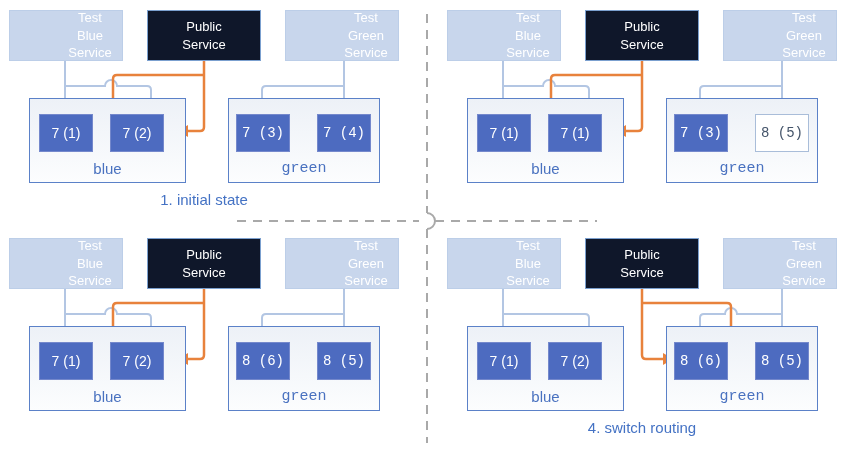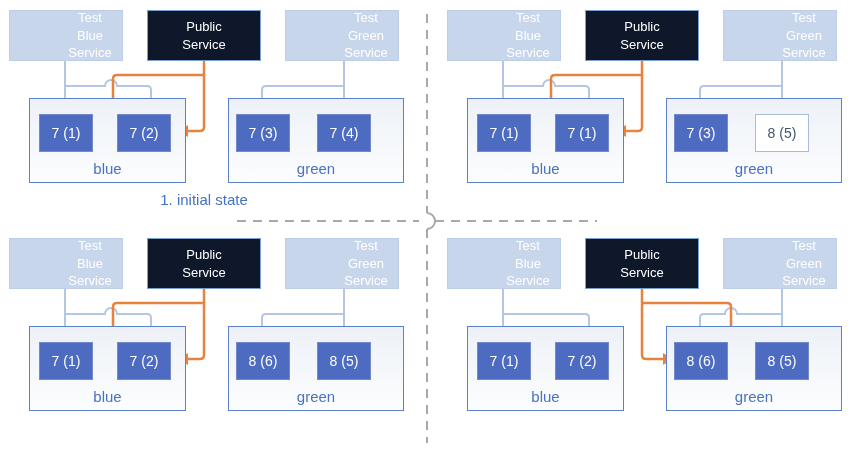--- a/index.html
+++ b/index.html
@@ -10,28 +10,28 @@
   .svc{position:absolute;top:10px;width:114px;height:51px;display:flex;align-items:center;
        justify-content:center;text-align:center;font-size:13px;line-height:1.35;color:#fff;
        white-space:pre-line;box-sizing:border-box;}
   .svc-test{background:#c8d6ec;border:1px solid #bccee8;padding-left:48px;}
   .svc-public{background:#0f172a;border:1px solid #7ba0cf;}
   .svc-blue{left:9px}.svc-pub{left:147px}.svc-green{left:285px}
 
   .env{position:absolute;top:98px;height:85px;border:1px solid #5b81c8;
        background:linear-gradient(to bottom,#edf1f7,#fcfdfe);box-sizing:border-box;padding-left:11px;}
   .env-blue{left:29px;width:157px;}
-  .env-green{left:228px;width:176px;}
+  .env-green{left:228px;width:152px;font-family:Liberation Mono, monospace;}
   .env-label{position:absolute;left:0;right:0;bottom:5px;text-align:center;font-size:15px;color:#4a72c0;}
 
   .pod{position:absolute;top:15px;width:54px;height:38px;display:flex;align-items:center;
        justify-content:center;font-size:14px;color:#fff;background:#4d6bc0;
        border:1px solid #7488cc;box-sizing:border-box;}
   .pod-new{background:#fff;border:1.5px solid #a9bdd9;color:#44546a;}
-  .pod-a{left:9px}.pod-b{left:87px}          
+  .pod-a{left:9px}.pod-b{left:80px}          
   .pod-c{left:7px}.pod-d{left:88px}          
 
   .caption{position:absolute;top:191px;left:0;width:408px;text-align:center;
            font-size:15px;color:#4472c4;}
 
   .wires{position:absolute;left:0;top:0;width:424px;height:228px;pointer-events:none;}
   .lb{stroke:#b3c6e3;stroke-width:2;fill:none;}
   .lbf{fill:#b3c6e3;}
   .or{stroke:#e8823c;stroke-width:2.5;fill:none;}
   .orf{fill:#e8823c;}
@@ -251,20 +251,21 @@
     <div class="env env-blue">
       <div class="pod pod-a pod-active">7 (1)</div>
       <div class="pod pod-b pod-active">7 (2)</div>
       <div class="env-label">blue</div>
     </div>
     <div class="env env-green">
       <div class="pod pod-c pod-active">8 (6)</div>
       <div class="pod pod-d pod-active">8 (5)</div>
       <div class="env-label">green</div>
     </div>
+    <div class="caption">4. switch routing</div>
   </div>
 
   <svg class="divider" viewBox="0 0 848 456">
     <path class="dash" d="M427,14 V213"></path>
     <path class="dasharc" d="M427,213 A8 8 0 0 1 427,229"></path>
     <path class="dash" d="M427,229 V443"></path>
     <path class="dash" d="M237,221 H419"></path>
     <path class="dash" d="M435,221 H597"></path>
   </svg>
 </div>

